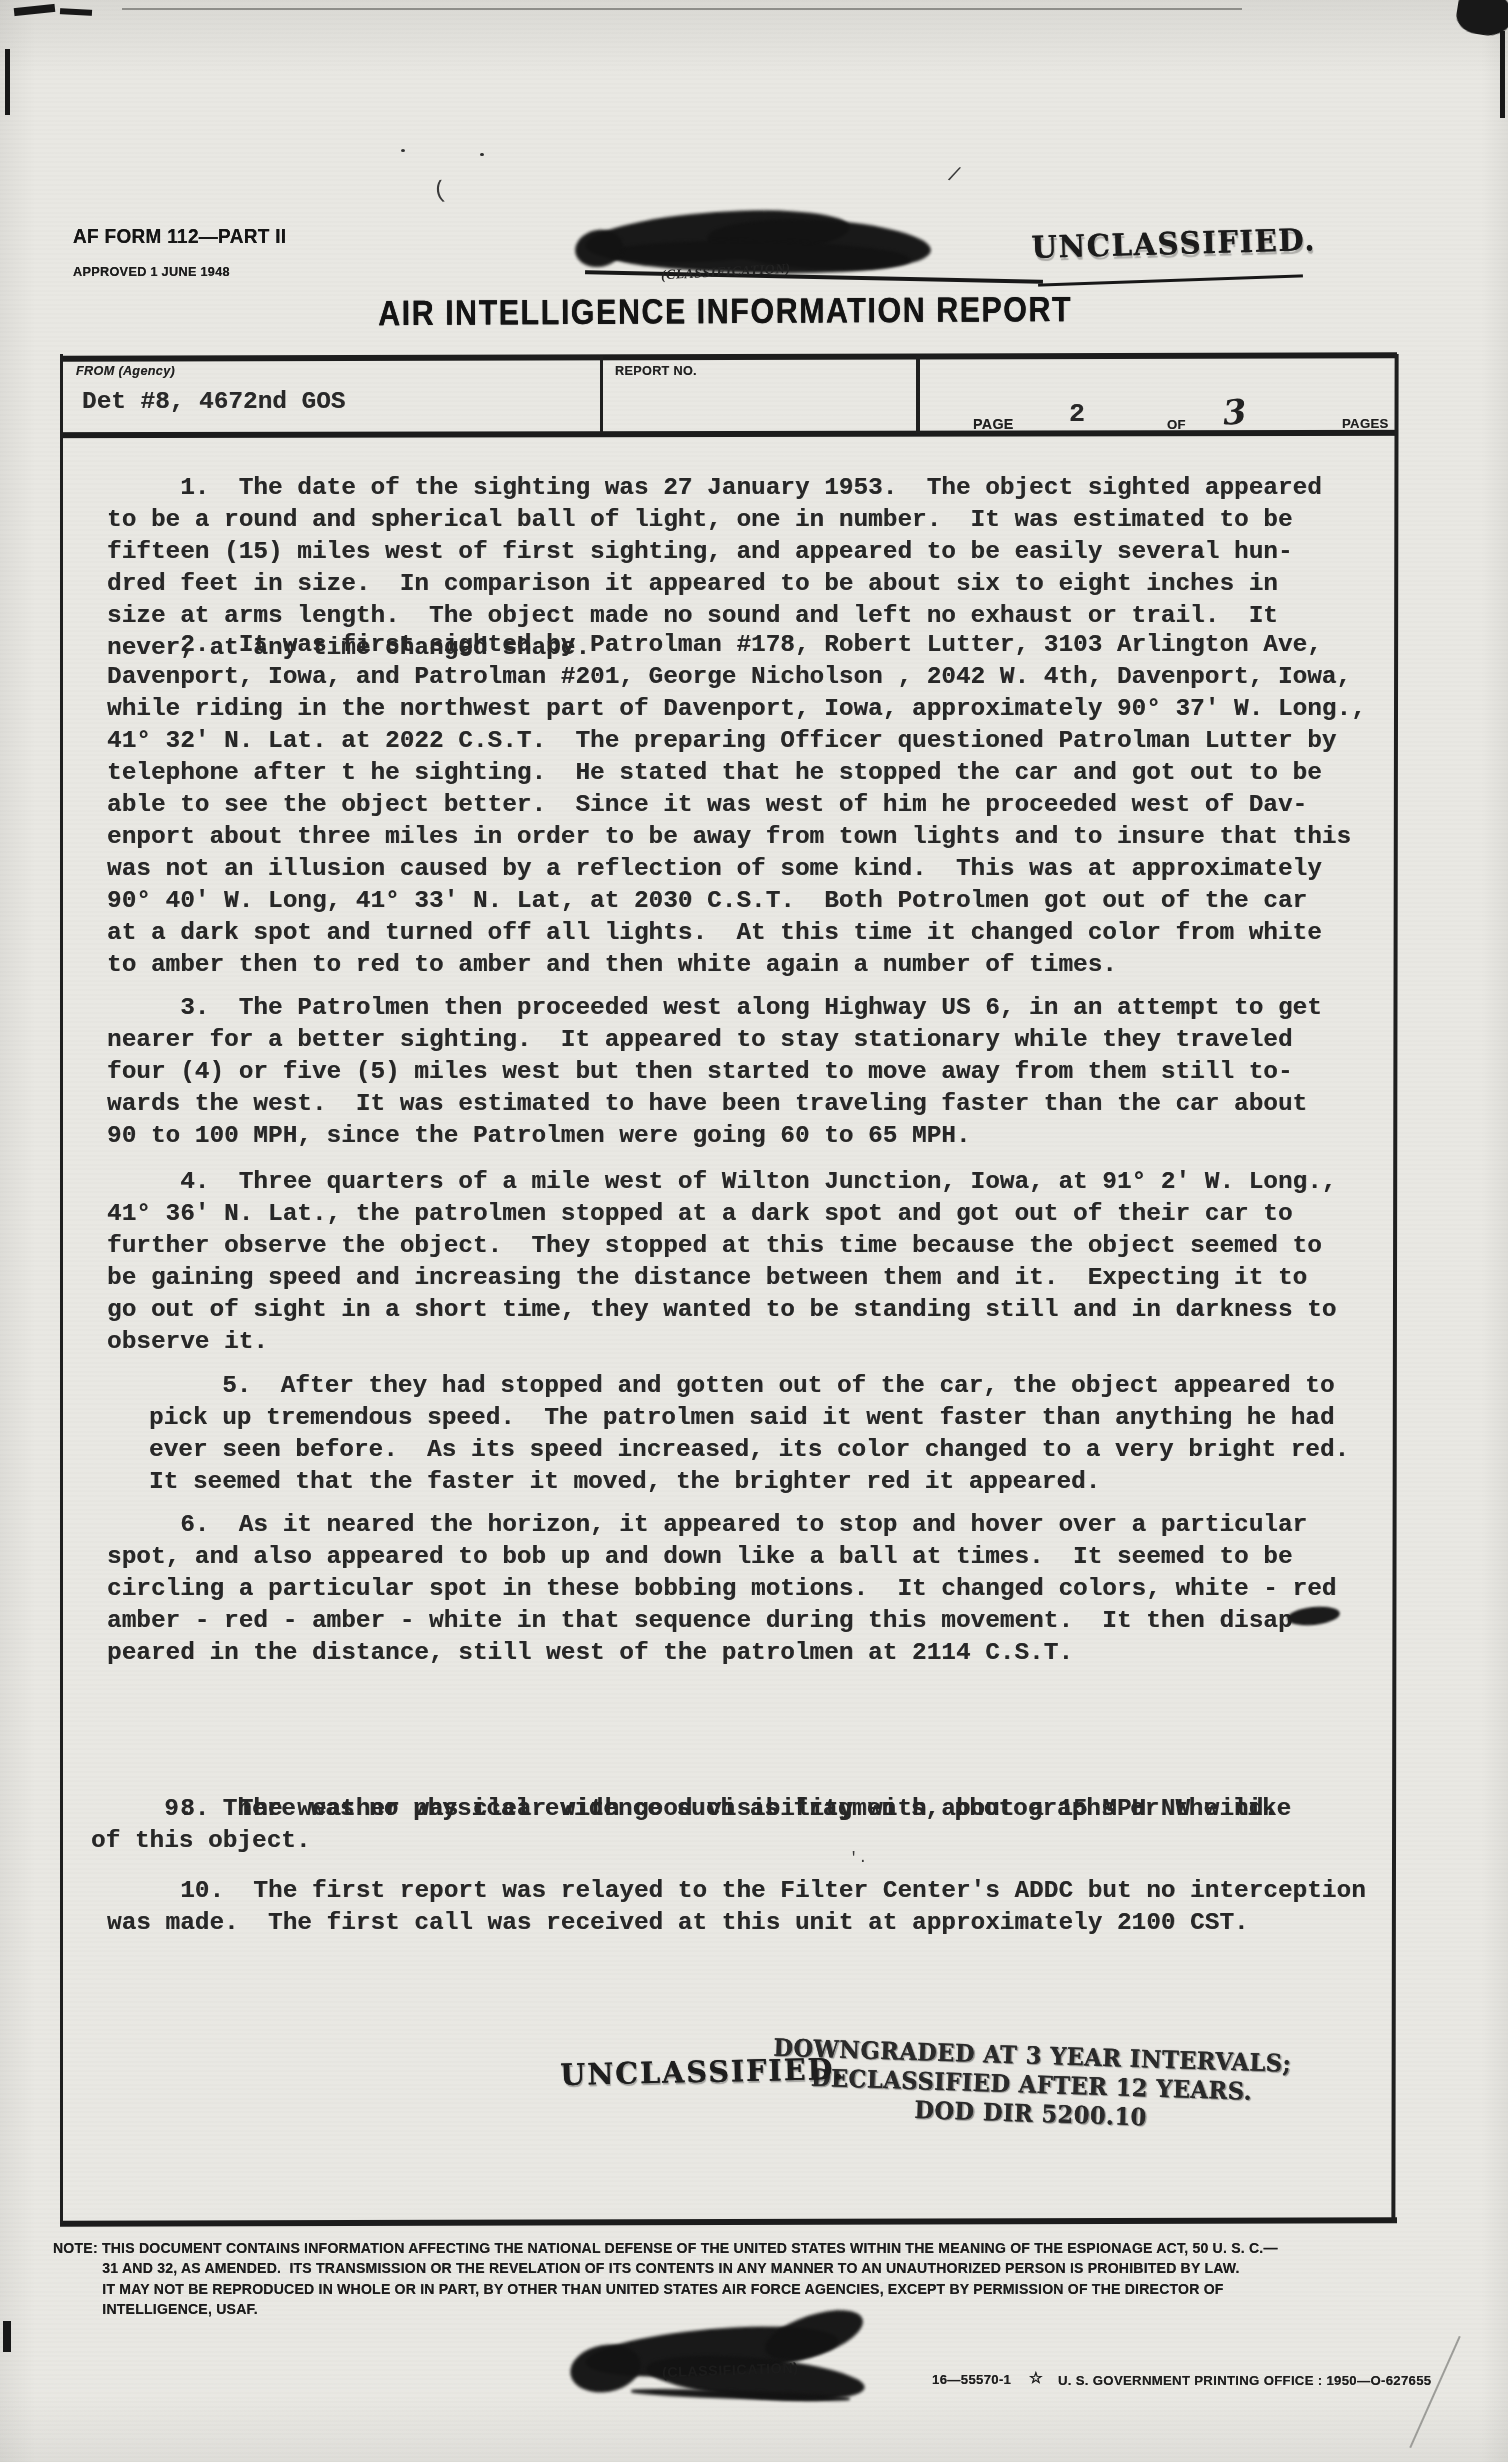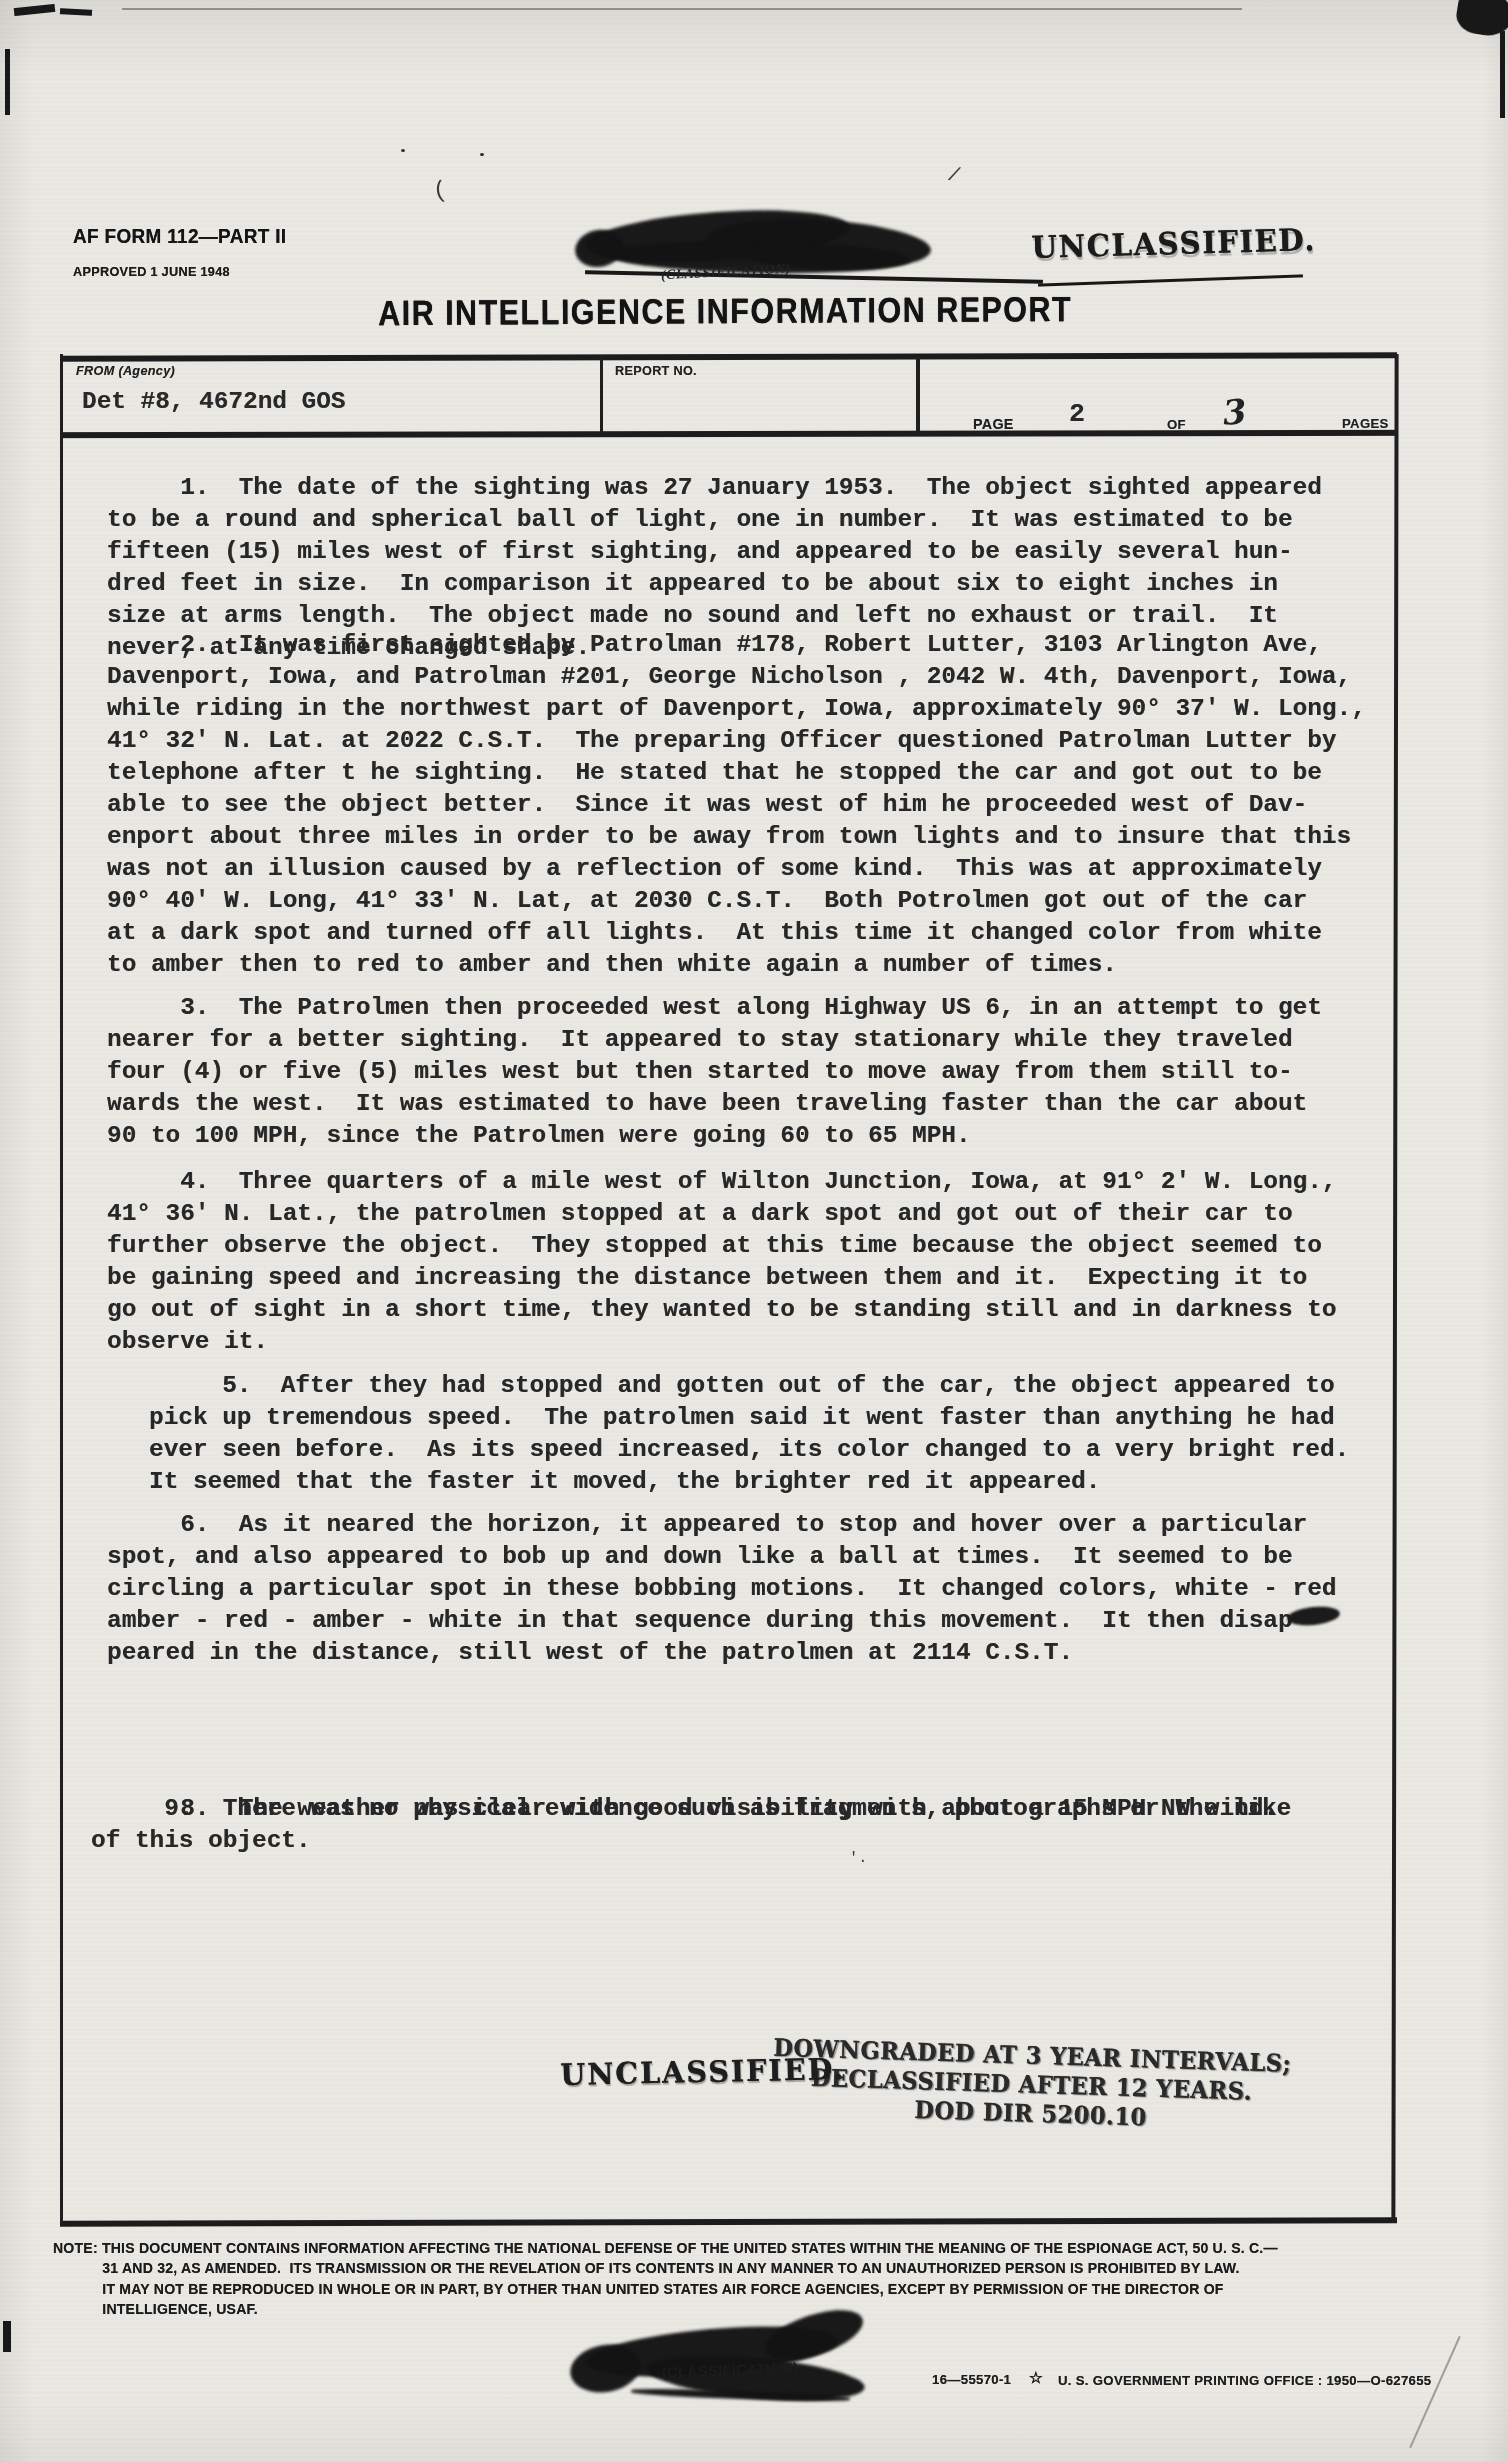--- a/index.html
+++ b/index.html
@@ -138,20 +138,22 @@
 ever seen before.  As its speed increased, its color changed to a very bright red.
 It seemed that the faster it moved, the brighter red it appeared.</div>
   <div class="abs typed para" style="left:107px;top:1509px;">     6.  As it neared the horizon, it appeared to stop and hover over a particular
 spot, and also appeared to bob up and down like a ball at times.  It seemed to be
 circling a particular spot in these bobbing motions.  It changed colors, white - red
 amber - red - amber - white in that sequence during this movement.  It then disap-
 peared in the distance, still west of the patrolmen at 2114 C.S.T.</div>
   <div class="abs typed para" style="left:107px;top:1753px;margin-top:40px;">     8.  The weather was clear with good visibility with about a 15 MPH NW wind.</div>
   <div class="abs typed para" style="left:91px;top:1793px;">     9.  There was no physical evidence such as fragmen s, photographs or the like
 of this object.</div>
+  <div class="abs typed para" style="left:107px;top:1875px;">     10.  The first report was relayed to the Filter Center's ADDC but no interception
+was made.  The first call was received at this unit at approximately 2100 CST.</div>
 
   <div class="abs" style="left:1287px;top:1607px;width:53px;height:18.3px;background:#1b1b1b;border-radius:50%;transform:rotate(-6deg);filter:blur(1px);z-index:4;"></div>
 
   <div class="abs stampserif" id="downgrade-stamp" style="left:753px;top:2032px;">
     <div class="ds-line">DOWNGRADED AT 3 YEAR INTERVALS;</div>
     <div class="ds-line">DECLASSIFIED AFTER 12 YEARS.</div>
     <div class="ds-line">DOD DIR 5200.10</div>
   </div>
   <div class="abs stampserif" id="unclassified-bottom" style="left:560px;top:2057px;">UNCLASSIFIED.</div>
 

